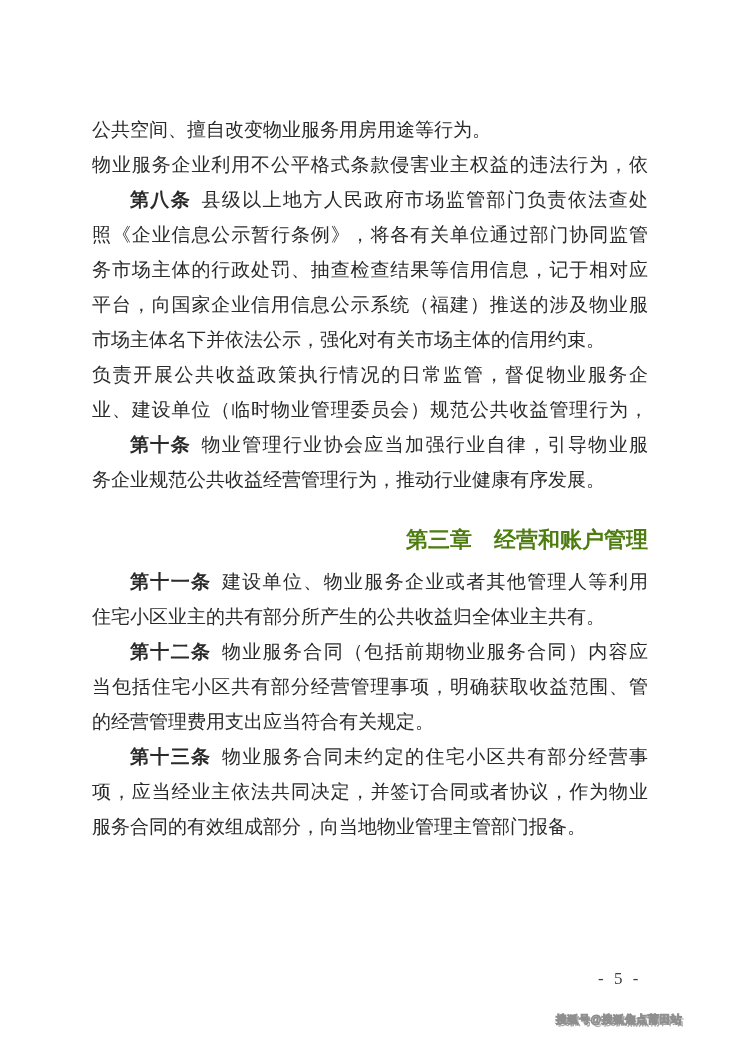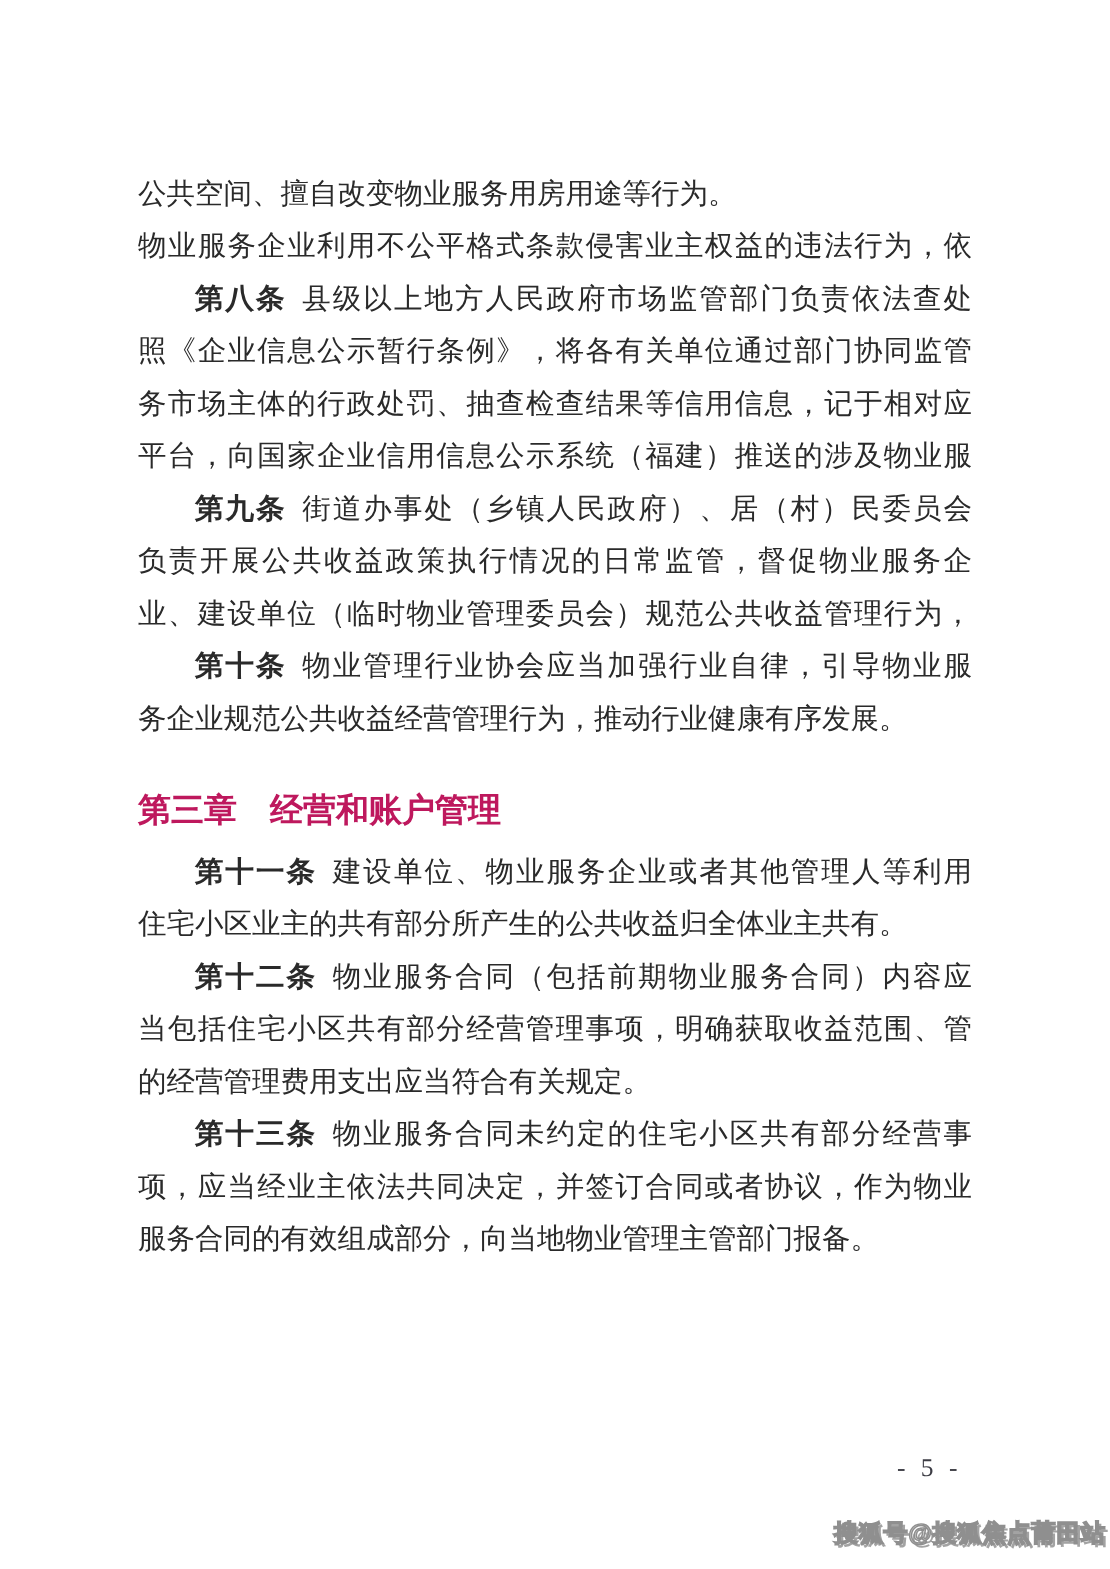--- a/index.html
+++ b/index.html
@@ -12,48 +12,48 @@
     position:absolute;left:92px;top:112px;width:556px;
     font-size:19px;line-height:35px;color:#2a2a2a;
   }
   .tl{height:35px;}
   .tl.fill{text-align:justify;text-align-last:justify;}
   .tl.first{text-indent:38px;}
   .term{font-weight:700;margin-right:0.55em;}
   .heading{
     font-family:"Liberation Sans","DejaVu Sans",sans-serif;
     font-weight:700;font-size:22px;line-height:36px;
-    text-align:left;color:#be185d;
+    text-align:right;color:#4d7c0f;
     margin-top:25px;margin-bottom:6px;
   }
   .page-num{
     position:absolute;left:598px;top:969px;
     font-size:17px;color:#3c3c44;letter-spacing:3px;white-space:nowrap;
   }
   .watermark{
     position:absolute;left:556px;top:1012px;white-space:nowrap;
     font-family:"Liberation Sans","DejaVu Sans",sans-serif;
-    font-weight:700;font-size:16px;letter-spacing:0.5px;
+    font-weight:700;font-size:11px;letter-spacing:0.5px;
     color:#ededed;
     -webkit-text-stroke:1px #8f8f8f;
     text-shadow:2px 2px 0 #a3a3a3;
   }
 </style>
 </head>
 <body>
 
 <div class="doc">
   <div class="text-col" id="body-col">
       <div class="tl">公共空间、擅自改变物业服务用房用途等行为。</div>
       <div class="tl fill">物业服务企业利用不公平格式条款侵害业主权益的违法行为，依</div>
       <div class="tl fill first"><b class="term">第八条</b><span>县级以上地方人民政府市场监管部门负责依法查处</span></div>
       <div class="tl fill">照《企业信息公示暂行条例》，将各有关单位通过部门协同监管</div>
       <div class="tl fill">务市场主体的行政处罚、抽查检查结果等信用信息，记于相对应</div>
       <div class="tl fill">平台，向国家企业信用信息公示系统（福建）推送的涉及物业服</div>
-      <div class="tl fill first"><b class="term">第九条</b><span>街道办事处（乡镇人民政府）、居（村）民委员会</span></div>
+      <div class="tl">市场主体名下并依法公示，强化对有关市场主体的信用约束。</div>
       <div class="tl fill">负责开展公共收益政策执行情况的日常监管，督促物业服务企</div>
       <div class="tl fill">业、建设单位（临时物业管理委员会）规范公共收益管理行为，</div>
       <div class="tl fill first"><b class="term">第十条</b><span>物业管理行业协会应当加强行业自律，引导物业服</span></div>
       <div class="tl">务企业规范公共收益经营管理行为，推动行业健康有序发展。</div>
       <div class="heading">第三章　经营和账户管理</div>
       <div class="tl fill first"><b class="term">第十一条</b><span>建设单位、物业服务企业或者其他管理人等利用</span></div>
       <div class="tl">住宅小区业主的共有部分所产生的公共收益归全体业主共有。</div>
       <div class="tl fill first"><b class="term">第十二条</b><span>物业服务合同（包括前期物业服务合同）内容应</span></div>
       <div class="tl fill">当包括住宅小区共有部分经营管理事项，明确获取收益范围、管</div>
       <div class="tl">的经营管理费用支出应当符合有关规定。</div>

